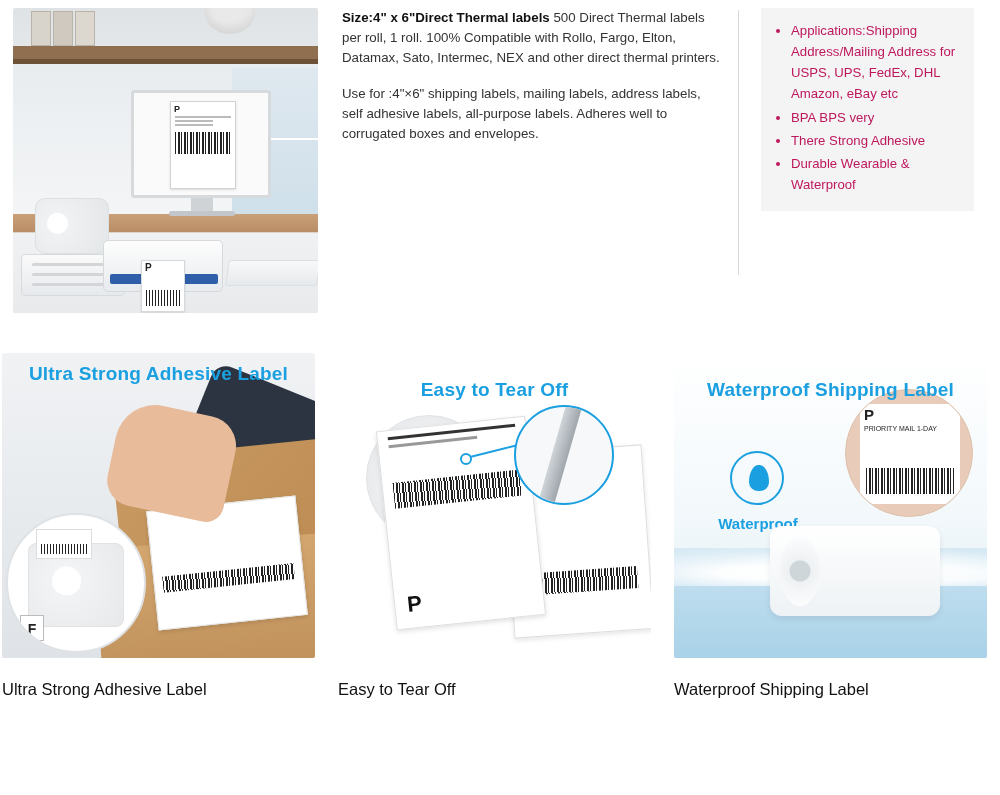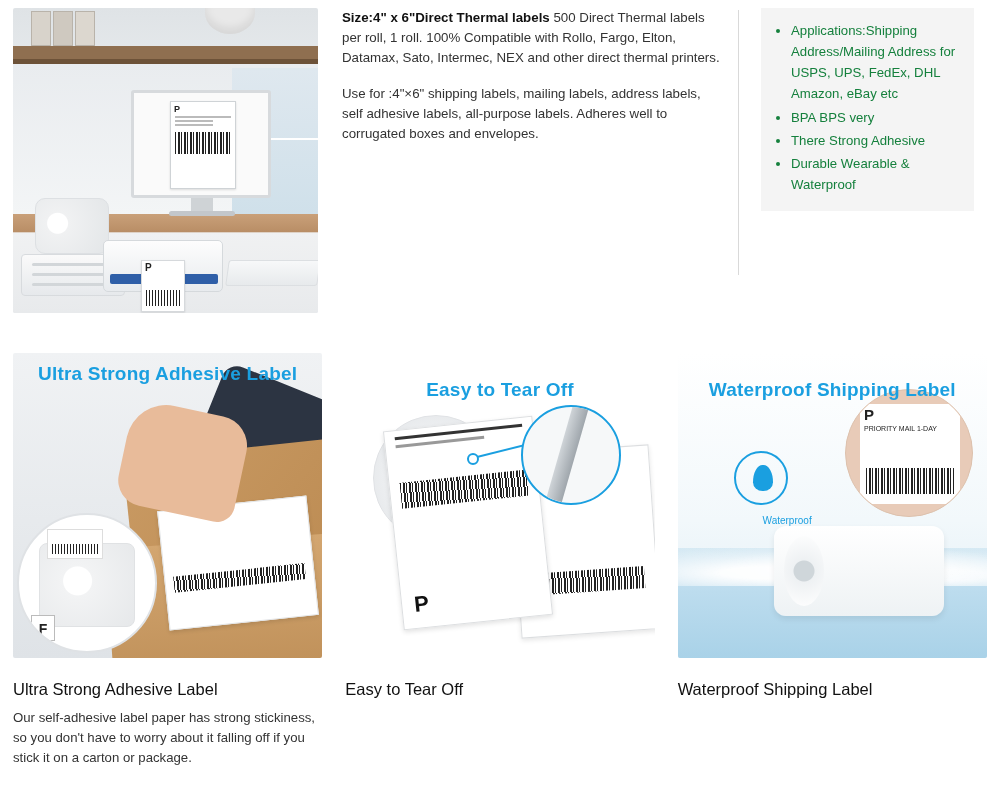--- a/index.html
+++ b/index.html
@@ -161,29 +161,29 @@
     font-weight: normal;
   }
   .feature-box {
     background: #f4f4f4;
     padding: 12px 10px 14px 10px;
   }
   .feature-box ul {
     margin: 0; padding-left: 20px;
     font-size: 13.2px;
     line-height: 1.6;
-    color: #15803d;
+    color: #be185d;
   }
   .feature-box li { margin-bottom: 2px; }
 
   
   .cols {
     display: flex;
     gap: 23px;
-    padding: 38px 13px 0 13px;
+    padding: 38px 13px 0 2px;
   }
   .col { flex: 1 1 0; width: 305px; }
   .col-img {
     width: 100%;
     height: 305px;
     position: relative;
     overflow: hidden;
     border-radius: 2px;
   }
   .col-cap-title {
@@ -312,22 +312,22 @@
   .c3 .drop {
     position:absolute; left:56px; top:98px; width:54px; height:54px;
     border-radius:50%; border:2px solid #1a9fe0;
   }
   .c3 .drop:after{
     content:""; position:absolute; left:17px; top:12px; width:20px; height:26px;
     background:#1a9fe0; border-radius: 50% 50% 50% 50% / 70% 70% 35% 35%;
     transform: rotate(0deg);
   }
   .c3 .dlabel{
-    position:absolute; left:34px; top:162px; width:100px; text-align:right;
-    font-size:10px; color:#1a9fe0; font-weight:normal;
+    position:absolute; left:34px; top:162px; width:100px; text-align:center;
+    font-size:15px; color:#1a9fe0; font-weight:bold;
   }
   .c3 .pcirc {
     position:absolute; right:14px; top:36px; width:128px; height:128px;
     border-radius:50%; overflow:hidden; background:#e8cbb8; border:1px solid #dcc1ad;
   }
   .c3 .pcirc .lab{
     position:absolute; left:14px; top:14px; width:100px; height:100px; background:#fff;
   }
   .c3 .pcirc .lab .p{font-size:15px;font-weight:bold;padding:2px 4px;}
   .c3 .pcirc .lab .t{font-size:7px;padding:0 4px;}
@@ -434,21 +434,20 @@
         <div class="hand"></div>
         <div class="circ">
           <div class="roll"></div>
           <div class="lbl">
               <div class="b"></div>
             </div>
           <div class="fbadge">F</div>
         </div>
       </div>
       <div class="col-cap-title">Ultra Strong Adhesive Label</div>
-      <div class="col-cap-body">Our self-adhesive label paper has strong stickiness, so you don't have to worry about it falling off if you stick it on a carton or package.</div>
     </div>
 
     <div class="col">
       <div class="col-img c2">
         <div class="img-heading" style="top:26px;">Easy to Tear Off</div>
         <div class="roll"></div>
         <div class="sheet2">
             <div class="bc"></div>
           </div>
         <div class="sheet">

